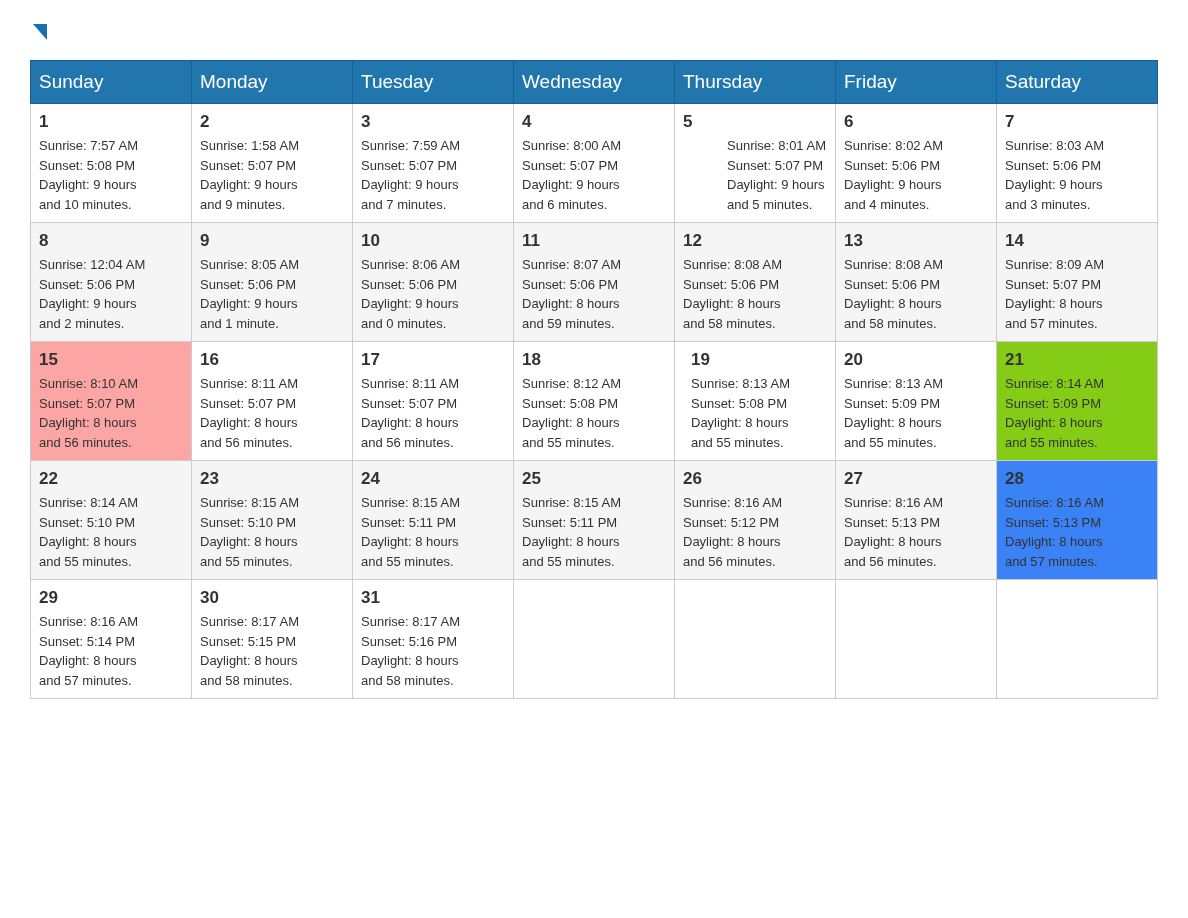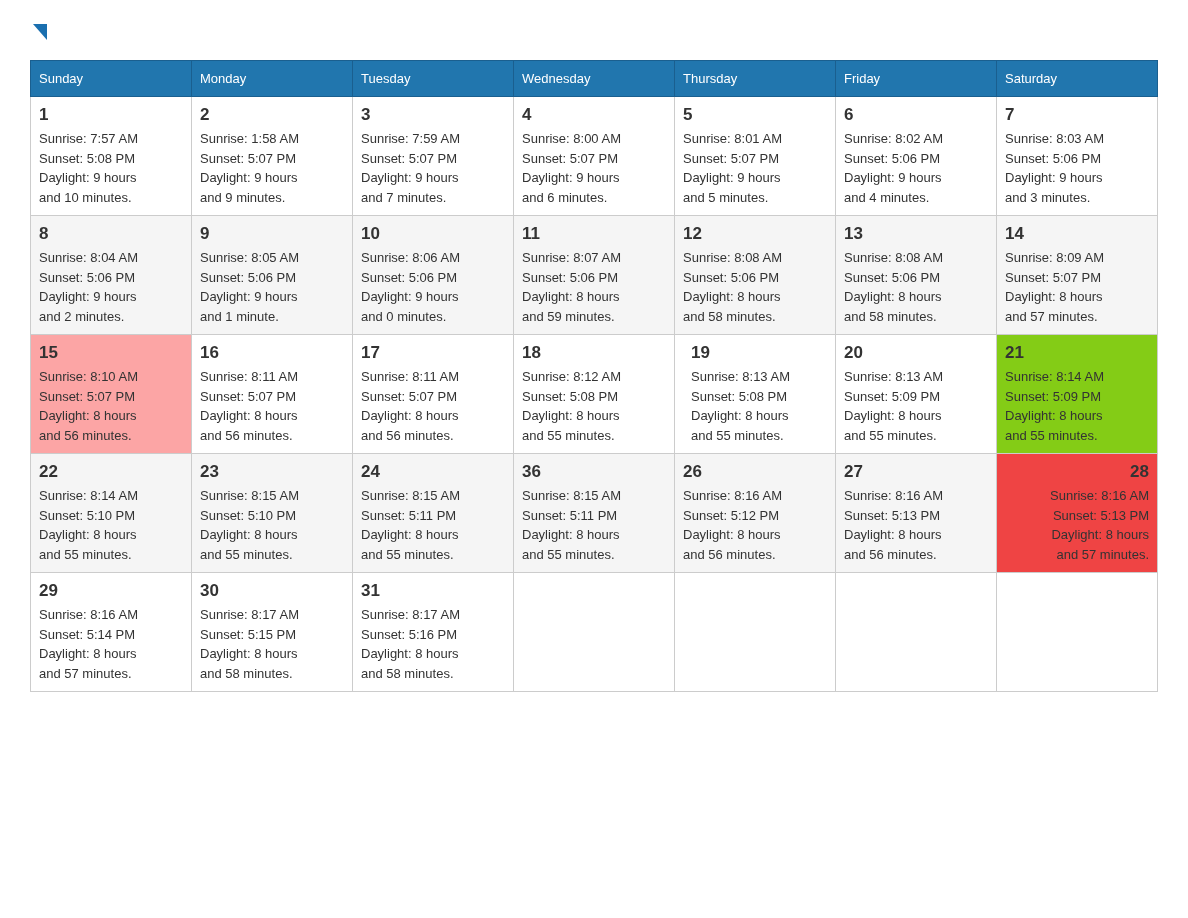--- a/index.html
+++ b/index.html
@@ -66,21 +66,21 @@
       margin-top: 4px;
     }
     .calendar-table {
       width: 100%;
       border-collapse: collapse;
       table-layout: fixed;
     }
     .calendar-table th {
       background-color: #2176ae;
       color: #fff;
-      font-size: 13px;
+      font-size: 19px;
       font-weight: normal;
       padding: 10px 8px;
       text-align: left;
       border: 1px solid #1a5f8f;
     }
     .calendar-table td {
       border: 1px solid #ccc;
       vertical-align: top;
       padding: 8px;
       height: 110px;
@@ -163,21 +163,21 @@
         </td>
         <td style="background-color: rgb(255, 255, 255);">
           <span class="day-number">4</span>
           <div class="day-info" style="white-space: pre-line;">Sunrise: 8:00 AM
 Sunset: 5:07 PM
 Daylight: 9 hours
 and 6 minutes.</div>
         </td>
         <td style="background-color: rgb(255, 255, 255);">
           <span class="day-number">5</span>
-          <div class="day-info" style="white-space: pre-line;">Sunrise: 8:01 AM
+          <div class="day-info" style="white-space: pre-line; margin-left: 44px;">Sunrise: 8:01 AM
 Sunset: 5:07 PM
 Daylight: 9 hours
 and 5 minutes.</div>
         </td>
         <td style="background-color: rgb(255, 255, 255);">
           <span class="day-number">6</span>
           <div class="day-info" style="white-space: pre-line;">Sunrise: 8:02 AM
 Sunset: 5:06 PM
 Daylight: 9 hours
 and 4 minutes.</div>
@@ -186,21 +186,21 @@
           <span class="day-number">7</span>
           <div class="day-info" style="white-space: pre-line;">Sunrise: 8:03 AM
 Sunset: 5:06 PM
 Daylight: 9 hours
 and 3 minutes.</div>
         </td>
       </tr>
       <tr>
         <td style="background-color: rgb(245, 245, 245);">
           <span class="day-number">8</span>
-          <div class="day-info" style="white-space: pre-line;">Sunrise: 8:04 AM
+          <div class="day-info" style="white-space: pre-line;">Sunrise: 12:04 AM
 Sunset: 5:06 PM
 Daylight: 9 hours
 and 2 minutes.</div>
         </td>
         <td style="background-color: rgb(245, 245, 245);">
           <span class="day-number">9</span>
           <div class="day-info" style="white-space: pre-line;">Sunrise: 8:05 AM
 Sunset: 5:06 PM
 Daylight: 9 hours
 and 1 minute.</div>
@@ -308,41 +308,41 @@
 and 55 minutes.</div>
         </td>
         <td style="background-color: rgb(245, 245, 245);">
           <span class="day-number">24</span>
           <div class="day-info" style="white-space: pre-line;">Sunrise: 8:15 AM
 Sunset: 5:11 PM
 Daylight: 8 hours
 and 55 minutes.</div>
         </td>
         <td style="background-color: rgb(245, 245, 245);">
-          <span class="day-number">36</span>
+          <span class="day-number">25</span>
           <div class="day-info" style="white-space: pre-line;">Sunrise: 8:15 AM
 Sunset: 5:11 PM
 Daylight: 8 hours
 and 55 minutes.</div>
         </td>
         <td style="background-color: rgb(245, 245, 245);">
           <span class="day-number">26</span>
           <div class="day-info" style="white-space: pre-line;">Sunrise: 8:16 AM
 Sunset: 5:12 PM
 Daylight: 8 hours
 and 56 minutes.</div>
         </td>
         <td style="background-color: rgb(245, 245, 245);">
           <span class="day-number">27</span>
           <div class="day-info" style="white-space: pre-line;">Sunrise: 8:16 AM
 Sunset: 5:13 PM
 Daylight: 8 hours
 and 56 minutes.</div>
         </td>
-        <td style="background-color: #ef4444; text-align: right;">
+        <td style="background-color: #3b82f6;">
           <span class="day-number">28</span>
           <div class="day-info" style="white-space: pre-line;">Sunrise: 8:16 AM
 Sunset: 5:13 PM
 Daylight: 8 hours
 and 57 minutes.</div>
         </td>
       </tr>
       <tr>
         <td style="background-color: rgb(255, 255, 255);">
           <span class="day-number">29</span>

